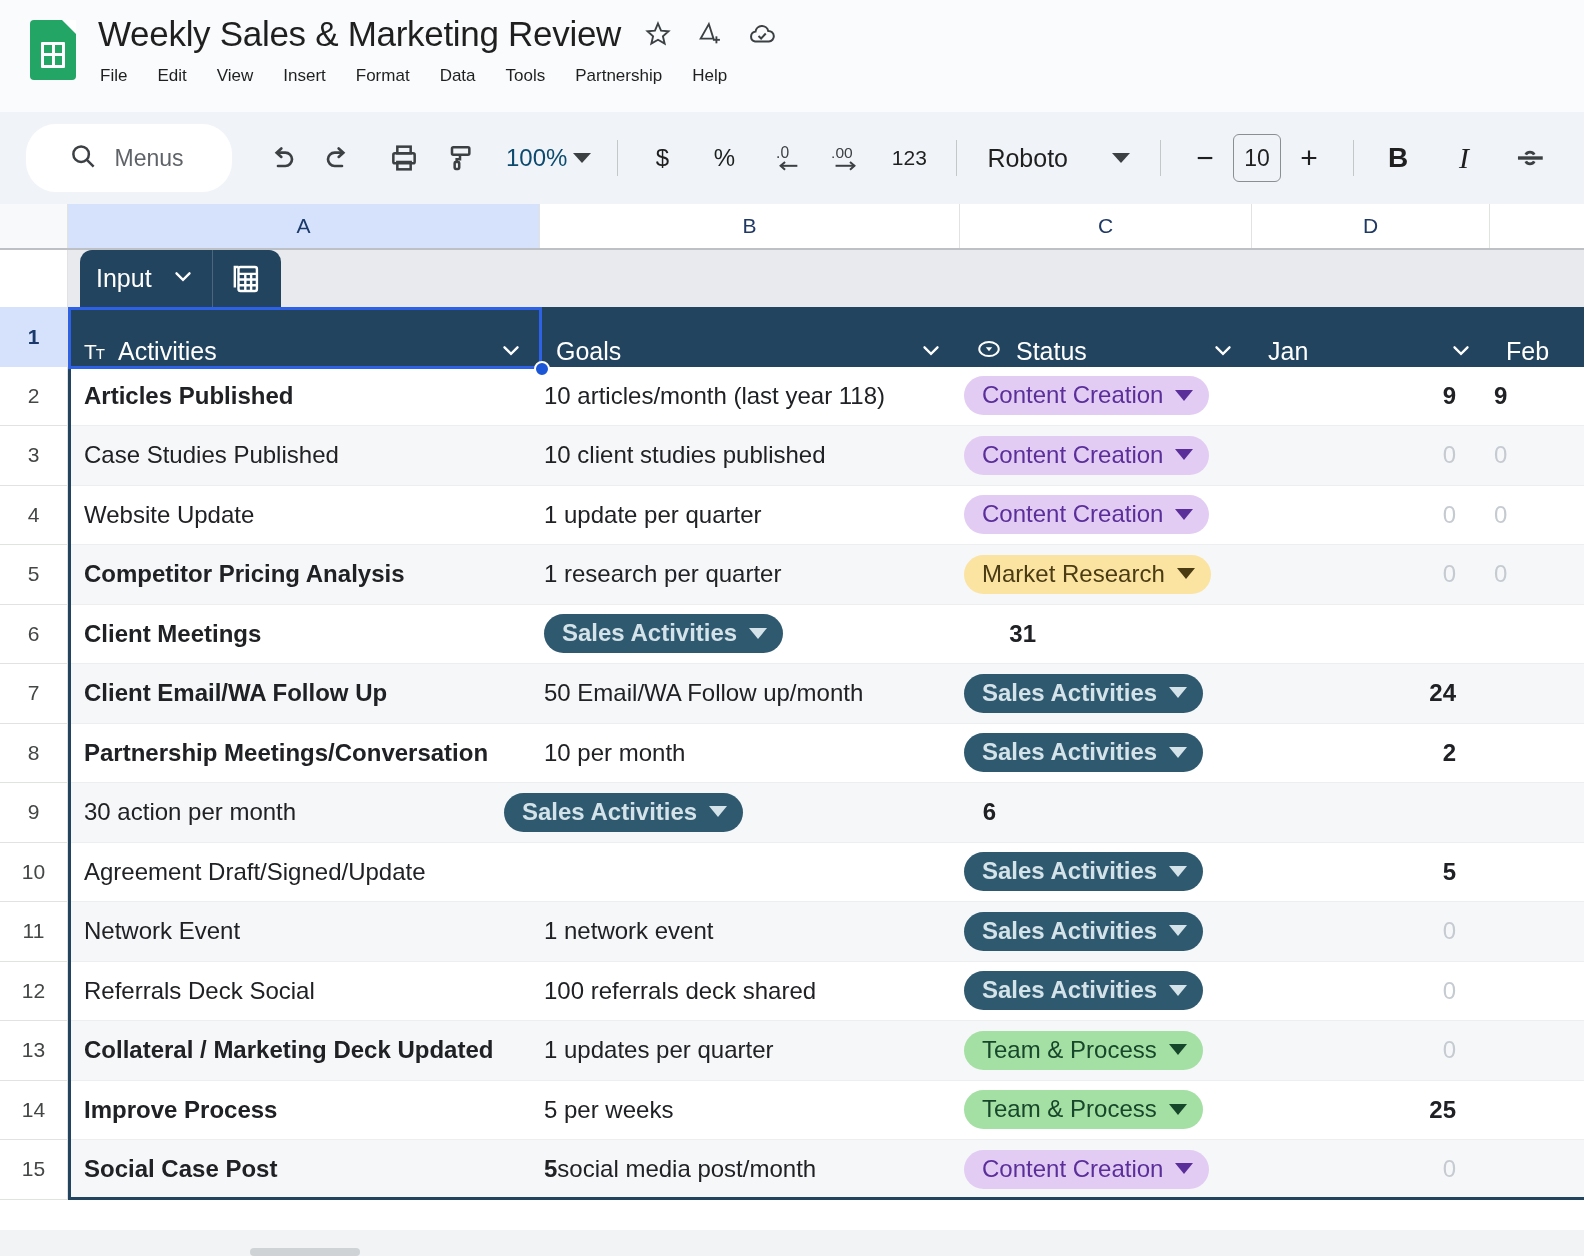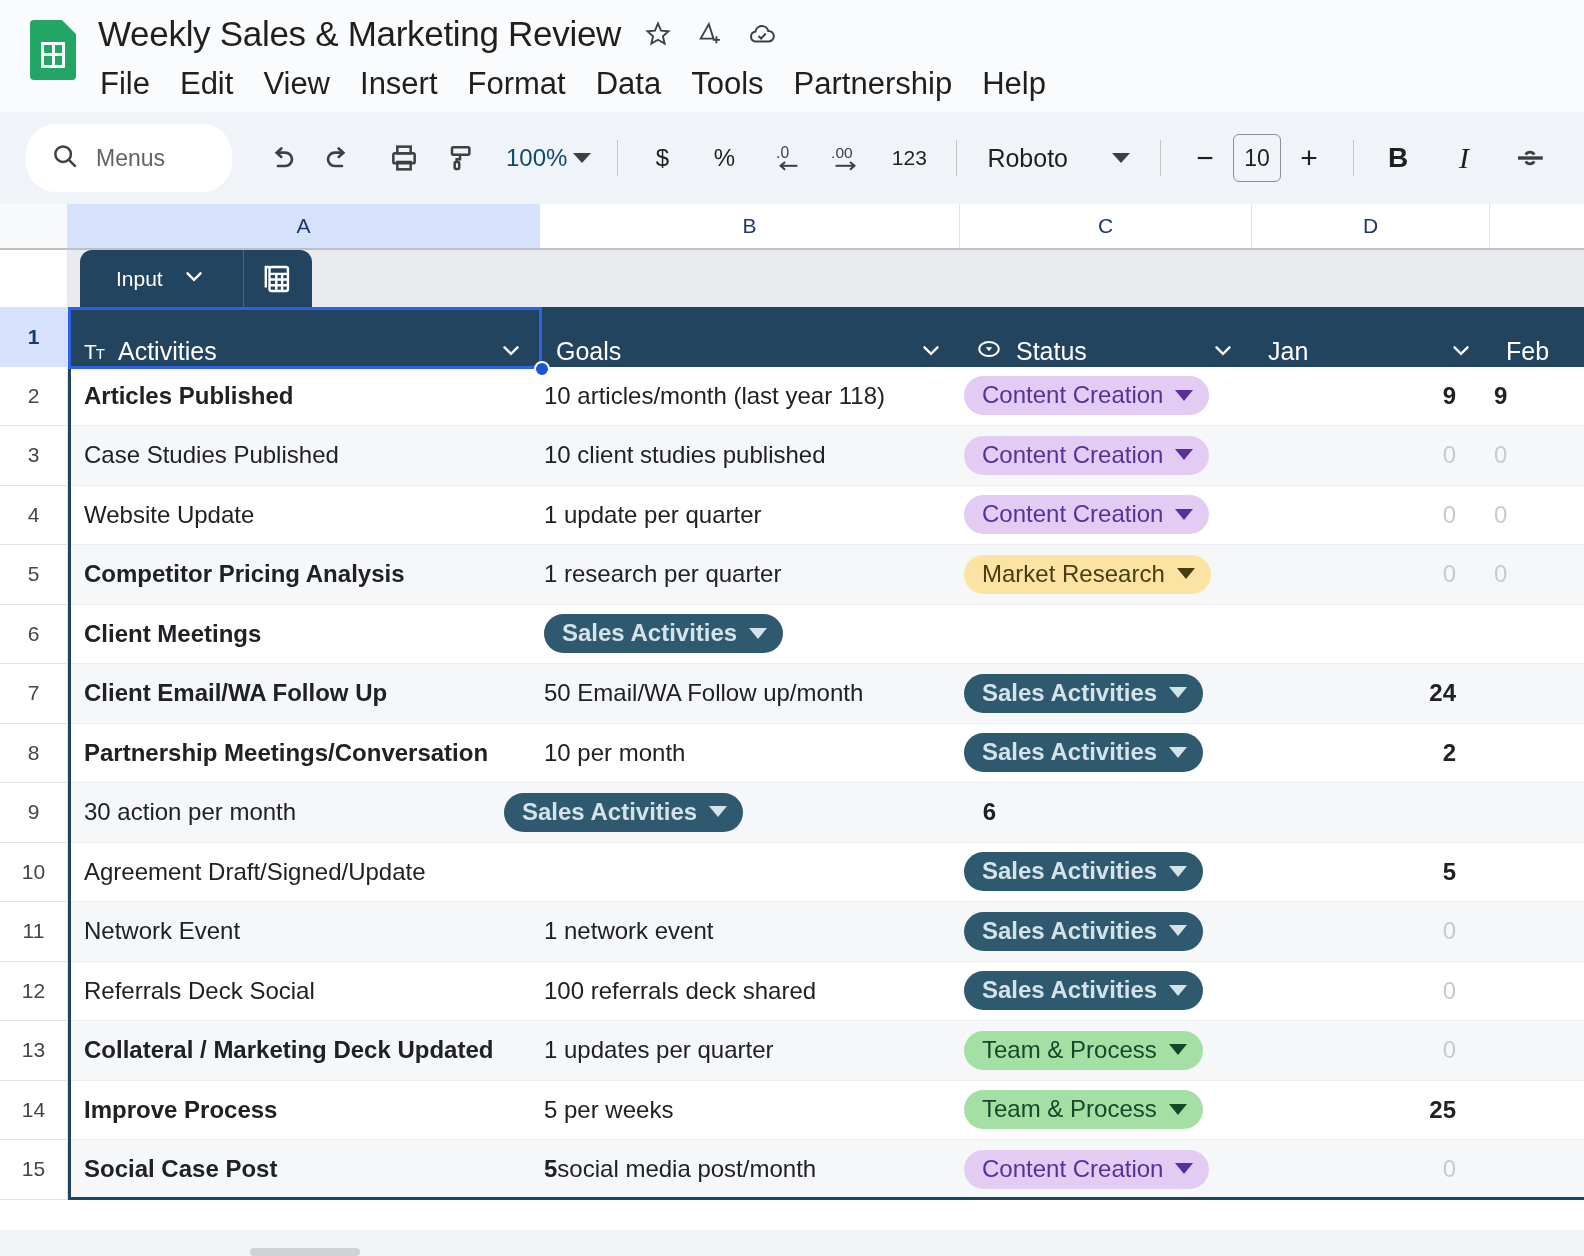--- a/index.html
+++ b/index.html
@@ -63,21 +63,21 @@
     display: flex; align-items: center; justify-content: center;
     color: #444746;
   }
   .menubar {
     display: flex;
     gap: 30px;
     margin-top: 12px;
     padding-left: 2px;
   }
   .menu-item {
-    font-size: 31px;
+    font-size: 17px;
     color: #1f1f1f;
     white-space: nowrap;
   }
 
   
   .toolbar {
     height: 92px;
     background: #f0f4f9;
     display: flex;
     align-items: center;
@@ -87,20 +87,21 @@
     overflow: hidden;
   }
   .search-chip {
     display: flex; align-items: center;
     gap: 16px;
     background: #ffffff;
     border-radius: 30px;
     height: 68px;
     padding: 0 30px 0 24px;
     min-width: 206px;
+    justify-content: center;
   }
   .search-chip .ph {
     font-size: 23px; color: #5f6368;
   }
   .tb-btn {
     width: 56px; height: 56px;
     display: flex; align-items: center; justify-content: center;
     color: #3c4043;
     flex: 0 0 auto;
   }
@@ -264,23 +265,23 @@
     left: 12px; top: 0;
     height: 57px;
     background: #22445f;
     border-radius: 12px 12px 0 0;
     display: flex;
     align-items: center;
     overflow: hidden;
   }
   .input-chip .ic-label {
     display: flex; align-items: center; gap: 18px;
-    padding: 0 36px;
+    padding: 0 16px;
     color: #ffffff;
-    font-size: 21px;
+    font-size: 25px;
     height: 100%;
   }
   .input-chip .ic-div { width:1px; height:100%; background:#4a677d; }
   .input-chip .ic-btn {
     display:flex; align-items:center; justify-content:center;
     width: 68px; height: 100%;
     color:#ffffff;
   }
 
   
@@ -591,20 +592,21 @@
         <div class="sheetrow odd">
           <div class="rowhead">6</div>
           <div class="cells">
             <div class="cell c-a bold">Client Meetings</div>
             <div class="cell c-c">
               <div style="display: flex; align-items: center; gap: 12px; background: rgb(47, 89, 110); color: rgb(212, 227, 234); border-radius: 20px; padding: 5px 16px 6px 18px; font-size: 24px; font-weight: bold; white-space: nowrap;">
                 <span>Sales Activities</span>
                 <span style="width: 0px; height: 0px; border-left: 9px solid transparent; border-right: 9px solid transparent; border-top: 11px solid rgb(212, 227, 234);"></span>
               </div>
             </div>
+            <div class="cell c-d" style="font-weight: bold;">31</div>
             <div class="cell c-e"></div>
           </div>
         </div>
         <div class="sheetrow alt">
           <div class="rowhead">7</div>
           <div class="cells">
             <div class="cell c-a bold">Client Email/WA Follow Up</div>
             <div class="cell c-b">50 Email/WA Follow up/month</div>
             <div class="cell c-c">
               <div style="display: flex; align-items: center; gap: 12px; background: rgb(47, 89, 110); color: rgb(212, 227, 234); border-radius: 20px; padding: 5px 16px 6px 18px; font-size: 24px; font-weight: bold; white-space: nowrap;">

